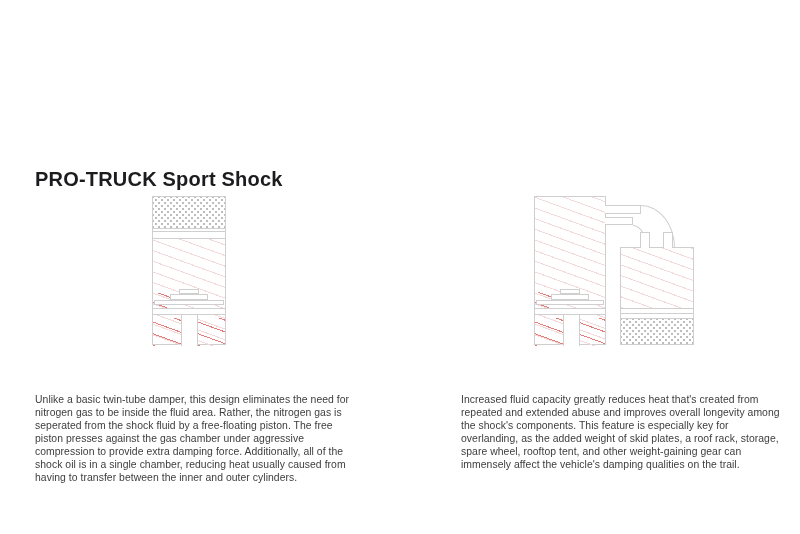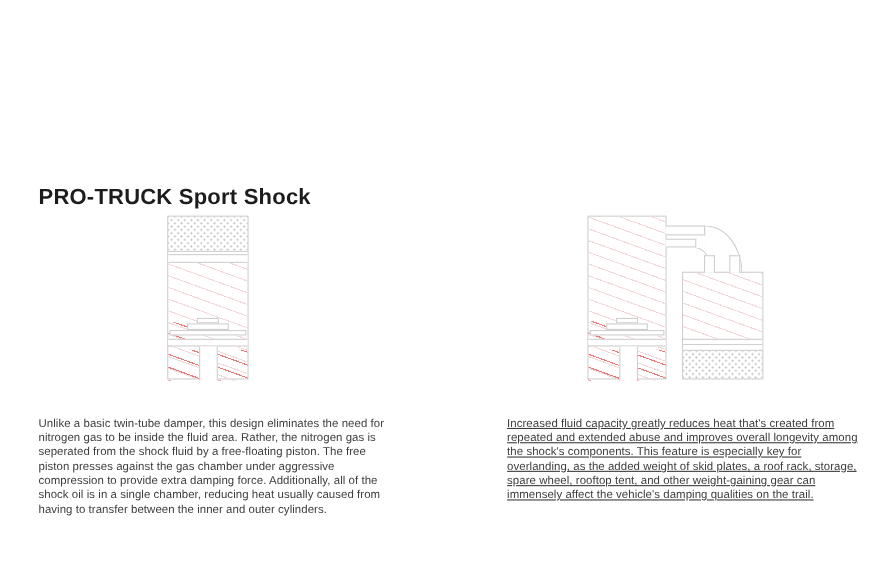--- a/index.html
+++ b/index.html
@@ -7,25 +7,25 @@
     position:relative;width:800px;height:532px;background:#ffffff;
     overflow:hidden;font-family:"Liberation Sans",sans-serif;
   }
   .section-title{
     position:absolute;top:151px;font-size:20px;font-weight:700;
     color:#1c1c1e;letter-spacing:.2px;white-space:pre;
   }
   #title-left{left:35px;}
   #title-right{left:461px;}
   .section-desc{
-    position:absolute;top:355px;font-size:10.4px;line-height:13px;
+    position:absolute;top:369px;font-size:10.4px;line-height:13px;
     color:#3d3d3d;white-space:pre;letter-spacing:.05px;margin-top:24px;
   }
   #desc-left{left:35px;}
-  #desc-right{left:461px;text-decoration:underline;}
+  #desc-right{left:461px;}
 
   
   .diagram,.diagram *{box-sizing:border-box;position:absolute;}
   .hatch{
     background-image:repeating-linear-gradient(20deg,
       #f2dada 0,#f2dada 1px,transparent 1px,transparent 10px);
   }
   .red-hatch{
     background-image:repeating-linear-gradient(20deg,
       rgba(223,92,88,.8) 0,rgba(223,92,88,.8) 1px,transparent 1px,transparent 11px);

